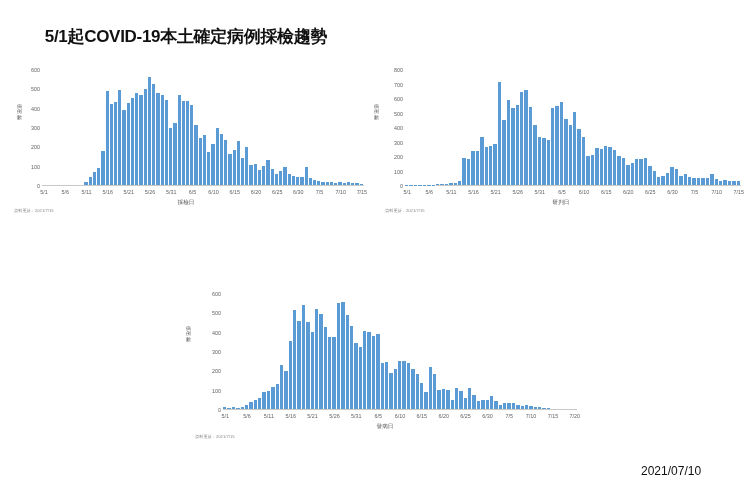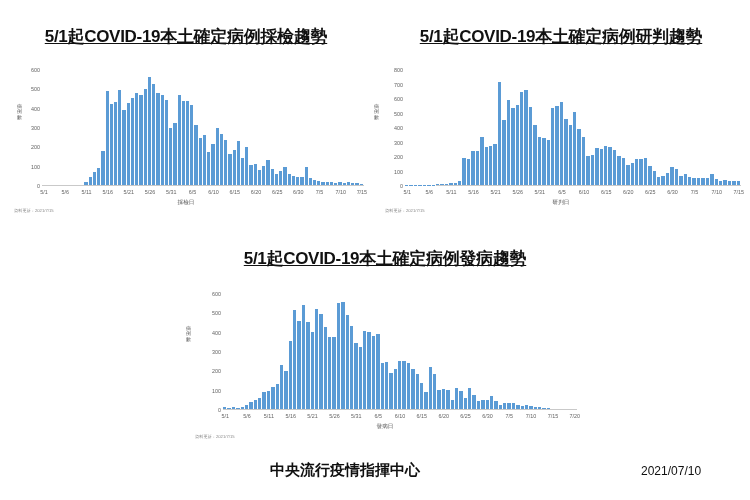--- a/index.html
+++ b/index.html
@@ -16,21 +16,20 @@
   }
 
   
   .panel { position: absolute; }
   .panel-title {
     font-weight: bold;
     color: #111111;
     text-align: center;
     letter-spacing: -0.3px;
     white-space: nowrap;
-    text-decoration: underline;
   }
 
   .chart-area { position: relative; }
 
   .ylabel {
     position: absolute;
     font-size: 5px;
     color: #5a5a5a;
     width: 7px;
     line-height: 1.05;
@@ -223,21 +222,20 @@
           <div class="xtick" style="left: 92.7632%;">7/10</div>
           <div class="xtick" style="left: 99.3421%;">7/15</div>
         </div>
       <div class="xtitle" style="left:0; top:143px;">採檢日</div>
     </div>
 
     <div class="source-note" style="left:14px; top:182px;">資料更新：2021/7/15</div>
   </div>
 
   <div class="panel" style="left:375px; top:26px; width:372px; height:205px;">
-    <div class="panel-title" style="font-size:17px; line-height:22px;">5/1起COVID-19本土確定病例研判趨勢</div>
 
     <div class="chart-area" style="position:absolute; left:0; top:30px; width:372px; height:150px;">
       <div class="ylabel" style="left:-2px; top:48px;">病例數</div>
       <div id="yticks-1" style="position:absolute; left:0; top:0; width:28px; height:130px;">
           <div class="ytick" style="top: 130px;">0</div>
           <div class="ytick" style="top: 115.5px;">100</div>
           <div class="ytick" style="top: 101px;">200</div>
           <div class="ytick" style="top: 86.5px;">300</div>
           <div class="ytick" style="top: 72px;">400</div>
           <div class="ytick" style="top: 57.5px;">500</div>
@@ -343,21 +341,20 @@
           <div class="xtick" style="left: 92.7632%;">7/10</div>
           <div class="xtick" style="left: 99.3421%;">7/15</div>
         </div>
       <div class="xtitle" style="left:0; top:143px;">研判日</div>
     </div>
 
     <div class="source-note" style="left:10px; top:182px;">資料更新：2021/7/15</div>
   </div>
 
   <div class="panel" style="left:185px; top:248px; width:400px; height:205px;">
-    <div class="panel-title" style="font-size:17px; line-height:22px;">5/1起COVID-19本土確定病例發病趨勢</div>
 
     <div class="chart-area" style="position:absolute; left:0; top:32px; width:400px; height:150px;">
       <div class="ylabel" style="left:0px; top:46px;">病例數</div>
       <div id="yticks-2" style="position:absolute; left:0; top:0; width:36px; height:130px;">
           <div class="ytick" style="top: 130px;">0</div>
           <div class="ytick" style="top: 110.667px;">100</div>
           <div class="ytick" style="top: 91.3333px;">200</div>
           <div class="ytick" style="top: 72px;">300</div>
           <div class="ytick" style="top: 52.6667px;">400</div>
           <div class="ytick" style="top: 33.3333px;">500</div>
@@ -466,16 +463,15 @@
           <div class="xtick" style="left: 87.037%;">7/10</div>
           <div class="xtick" style="left: 93.2099%;">7/15</div>
           <div class="xtick" style="left: 99.3827%;">7/20</div>
         </div>
       <div class="xtitle" style="left:0; top:143px;">發病日</div>
     </div>
 
     <div class="source-note" style="left:10px; top:186px;">資料更新：2021/7/15</div>
   </div>
 
-  <div class="footer-org" style="left:270px; top:461px;">中央流行疫情指揮中心</div>
   <div class="footer-date" style="left:641px; top:464px;">2021/07/10</div>
 
 </div>
 
 </body></html>

